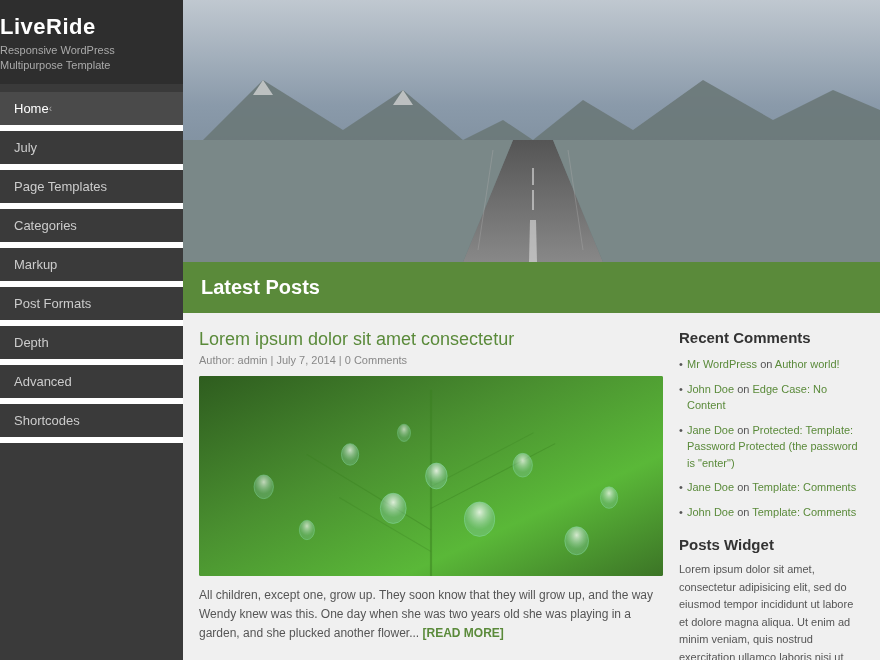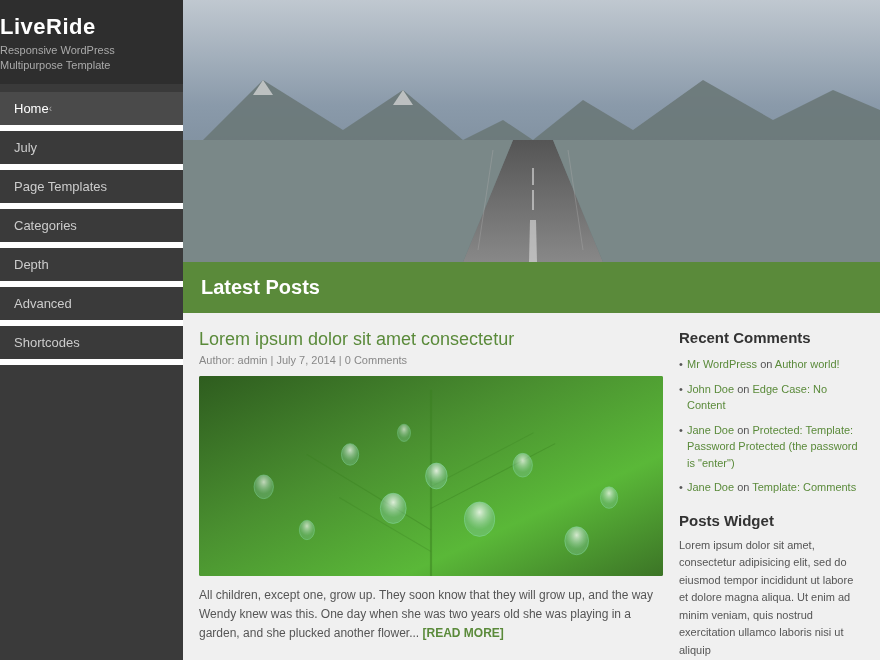--- a/index.html
+++ b/index.html
@@ -182,20 +182,26 @@
         <span class="nav-chevron">‹</span>
       </div>
       <div class="nav-item">
         <span>July</span>
       </div>
       <div class="nav-item">
         <span>Page Templates</span>
       </div>
       <div class="nav-item">
         <span>Categories</span>
+      </div>
+      <div class="nav-item">
+        <span>Markup</span>
+      </div>
+      <div class="nav-item">
+        <span>Post Formats</span>
       </div>
       <div class="nav-item">
         <span>Depth</span>
       </div>
       <div class="nav-item">
         <span>Advanced</span>
       </div>
       <div class="nav-item">
         <span>Shortcodes</span>
       </div>
@@ -298,19 +304,20 @@
 
     <div id="widgets">
 
       <div id="recent-comments-title">Recent Comments</div>
       <div id="recent-comments-list">
 
       <div class="comment-item"><span class="comment-link">Mr WordPress</span><span> on </span><span class="comment-link">Author world!</span></div>
           <div class="comment-item"><span class="comment-link">John Doe</span><span> on </span><span class="comment-link">Edge Case: No Content</span></div>
           <div class="comment-item"><span class="comment-link">Jane Doe</span><span> on </span><span class="comment-link">Protected: Template: Password Protected (the password is "enter")</span></div>
           <div class="comment-item"><span class="comment-link">Jane Doe</span><span> on </span><span class="comment-link">Template: Comments</span></div>
+          <div class="comment-item"><span class="comment-link">John Doe</span><span> on </span><span class="comment-link">Template: Comments</span></div>
         </div>
 
       <div id="text-widget-title">Posts Widget</div>
       <div id="text-widget-body">Lorem ipsum dolor sit amet, consectetur adipisicing elit, sed do eiusmod tempor incididunt ut labore et dolore magna aliqua. Ut enim ad minim veniam, quis nostrud exercitation ullamco laboris nisi ut aliquip</div>
     </div>
   </div>
 </div>
 
 </body></html>

